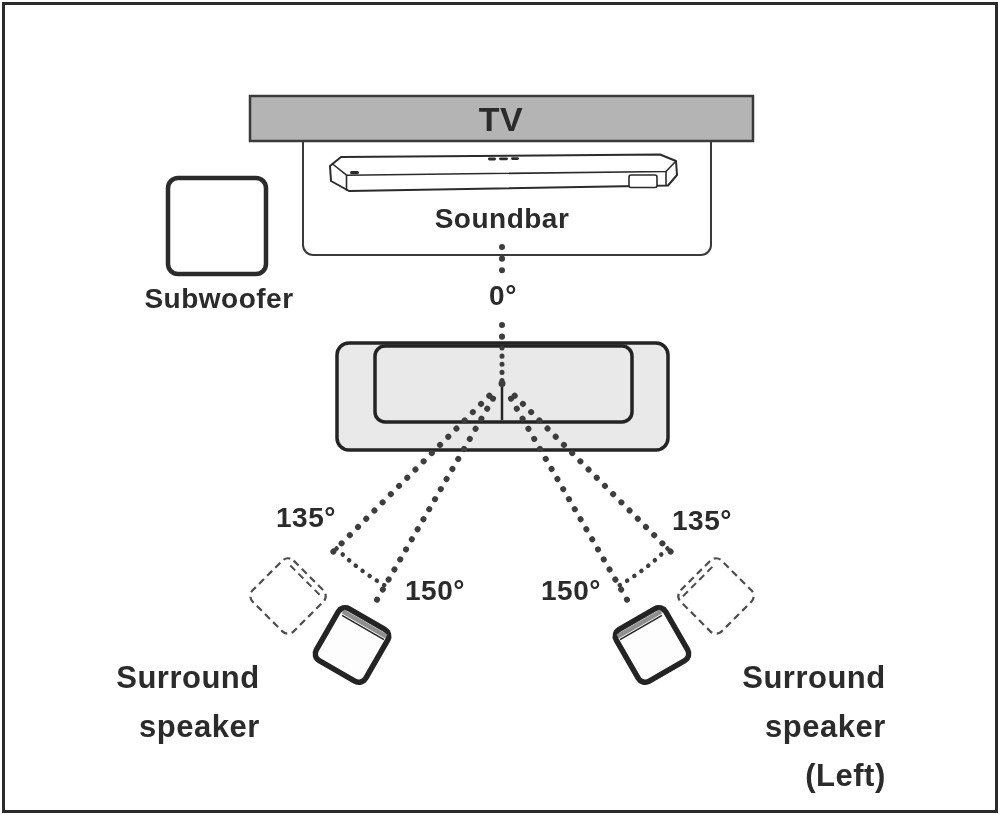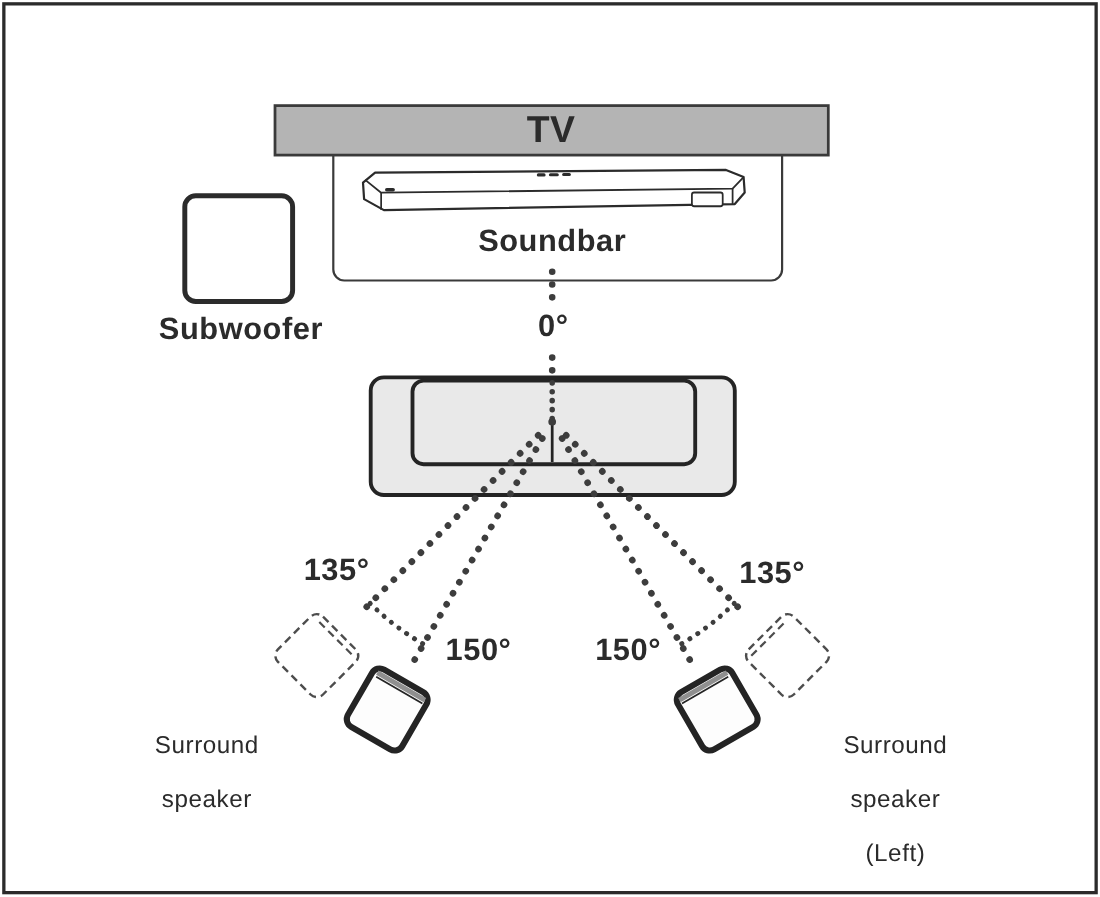--- a/index.html
+++ b/index.html
@@ -51,23 +51,23 @@
     font-weight: 700;
     font-size: 28px;
     color: var(--ink, #2b2b2b);
     white-space: nowrap;
     letter-spacing: 0.5px;
   }
   .label.tv { font-size: 34px; }
   .surround {
     position: absolute;
     transform: translateX(-50%);
-    text-align: center;
-    font-weight: 400;
-    font-size: 22px;
+    text-align: right;
+    font-weight: 700;
+    font-size: 31px;
     line-height: 49px;
     color: var(--ink, #2b2b2b);
     white-space: nowrap;
     letter-spacing: 0.5px;
   }
 </style>
 </head>
 <body>
 
 <div class="canvas">

